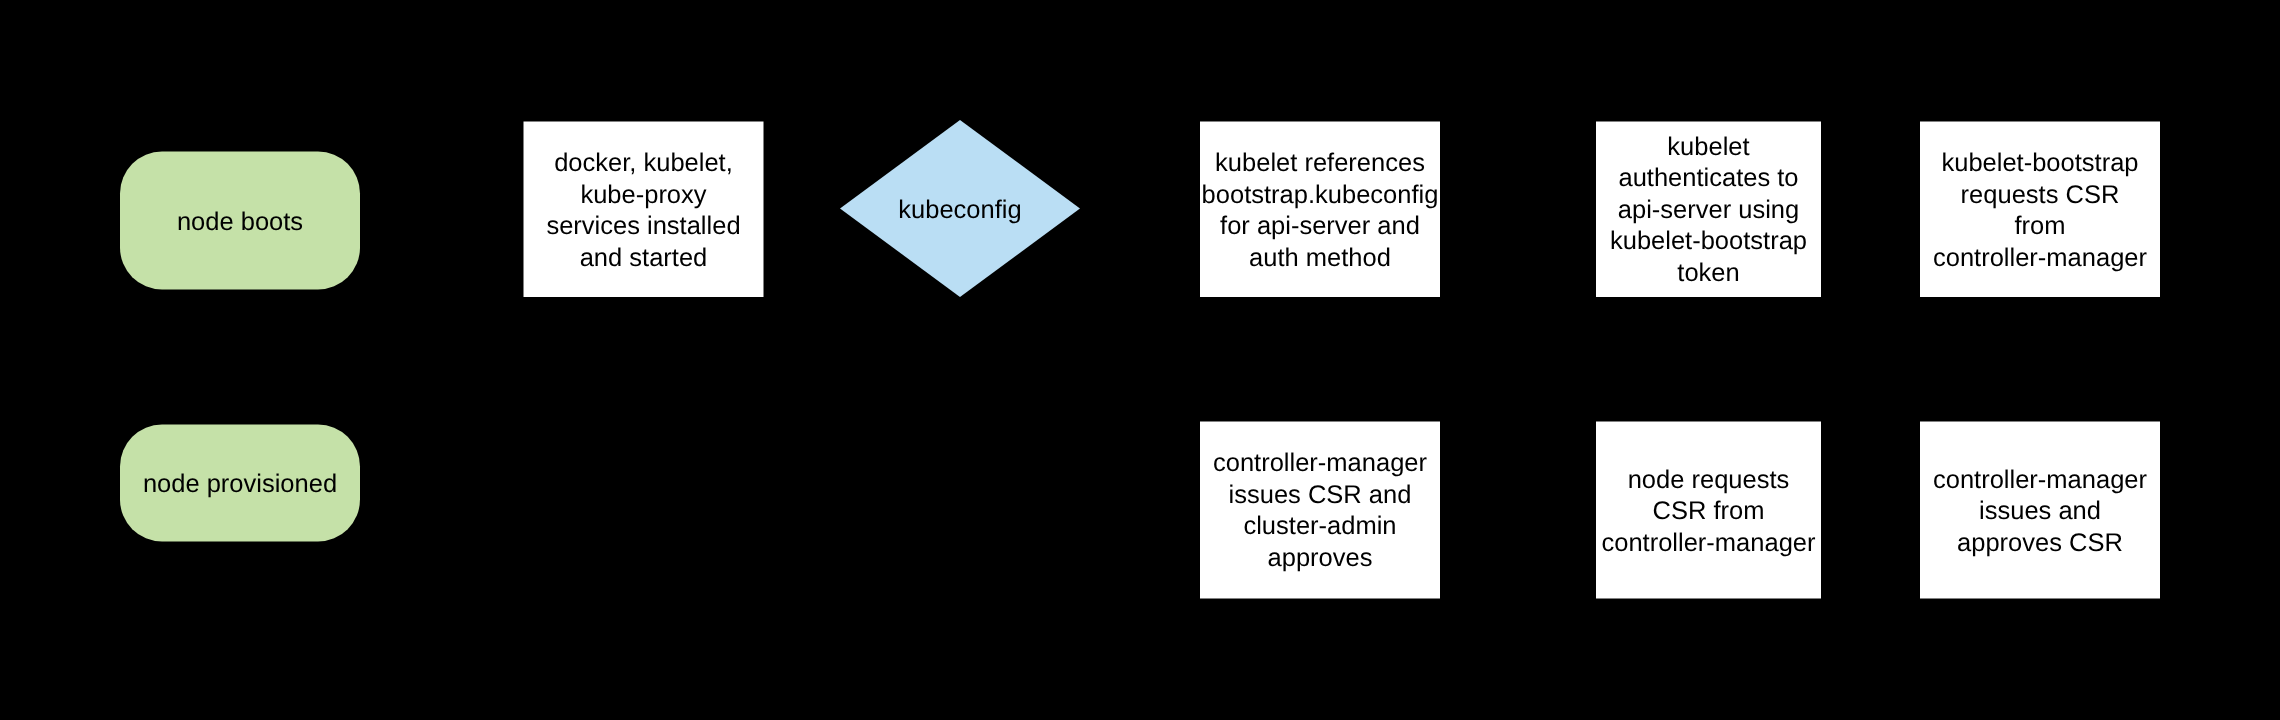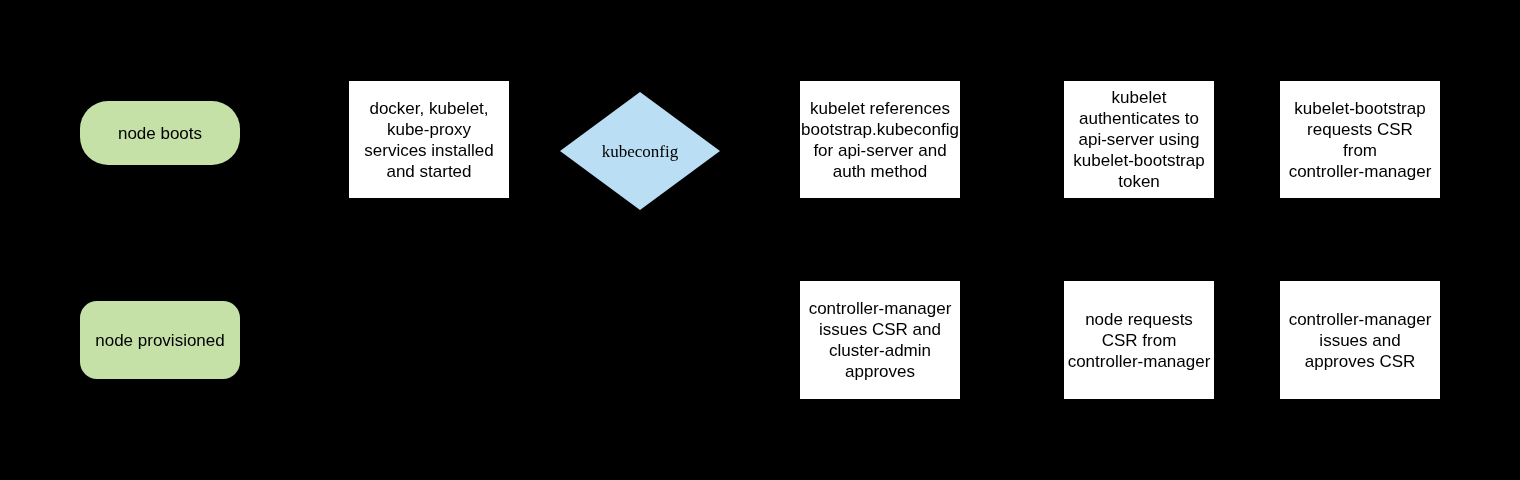--- a/index.html
+++ b/index.html
@@ -39,24 +39,24 @@
   
   .c1 { left: 80px;   width: 160px; }
   .c2 { left: 320px;  width: 160px; margin-left: 29px; }
   .c3 { left: 560px;  width: 160px; }
   .c4 { left: 800px;  width: 160px; }
   .c5 { left: 1064px; width: 150px; }
   .c6 { left: 1280px; width: 160px; }
 
   
   .r1-box  { top: 81px;  height: 117px; }
-  .r1-pill { top: 101px; height: 64px;  }
-  .r1-diam { top: 92px;  height: 118px; font-family: Liberation Serif, serif; }
+  .r1-pill { top: 101px; height: 92px;  }
+  .r1-diam { top: 80px;  height: 118px; }
   .r2-box  { top: 281px; height: 118px; }
-  .r2-pill { top: 301px; height: 78px; border-radius: 17px;  }
+  .r2-pill { top: 283px; height: 78px;  }
 </style>
 </head>
 <body>
 
 <div class="canvas">
 
   <div class="node terminal c1 r1-pill">
     <span class="label">node boots</span>
   </div>
   <div class="node process c2 r1-box">

